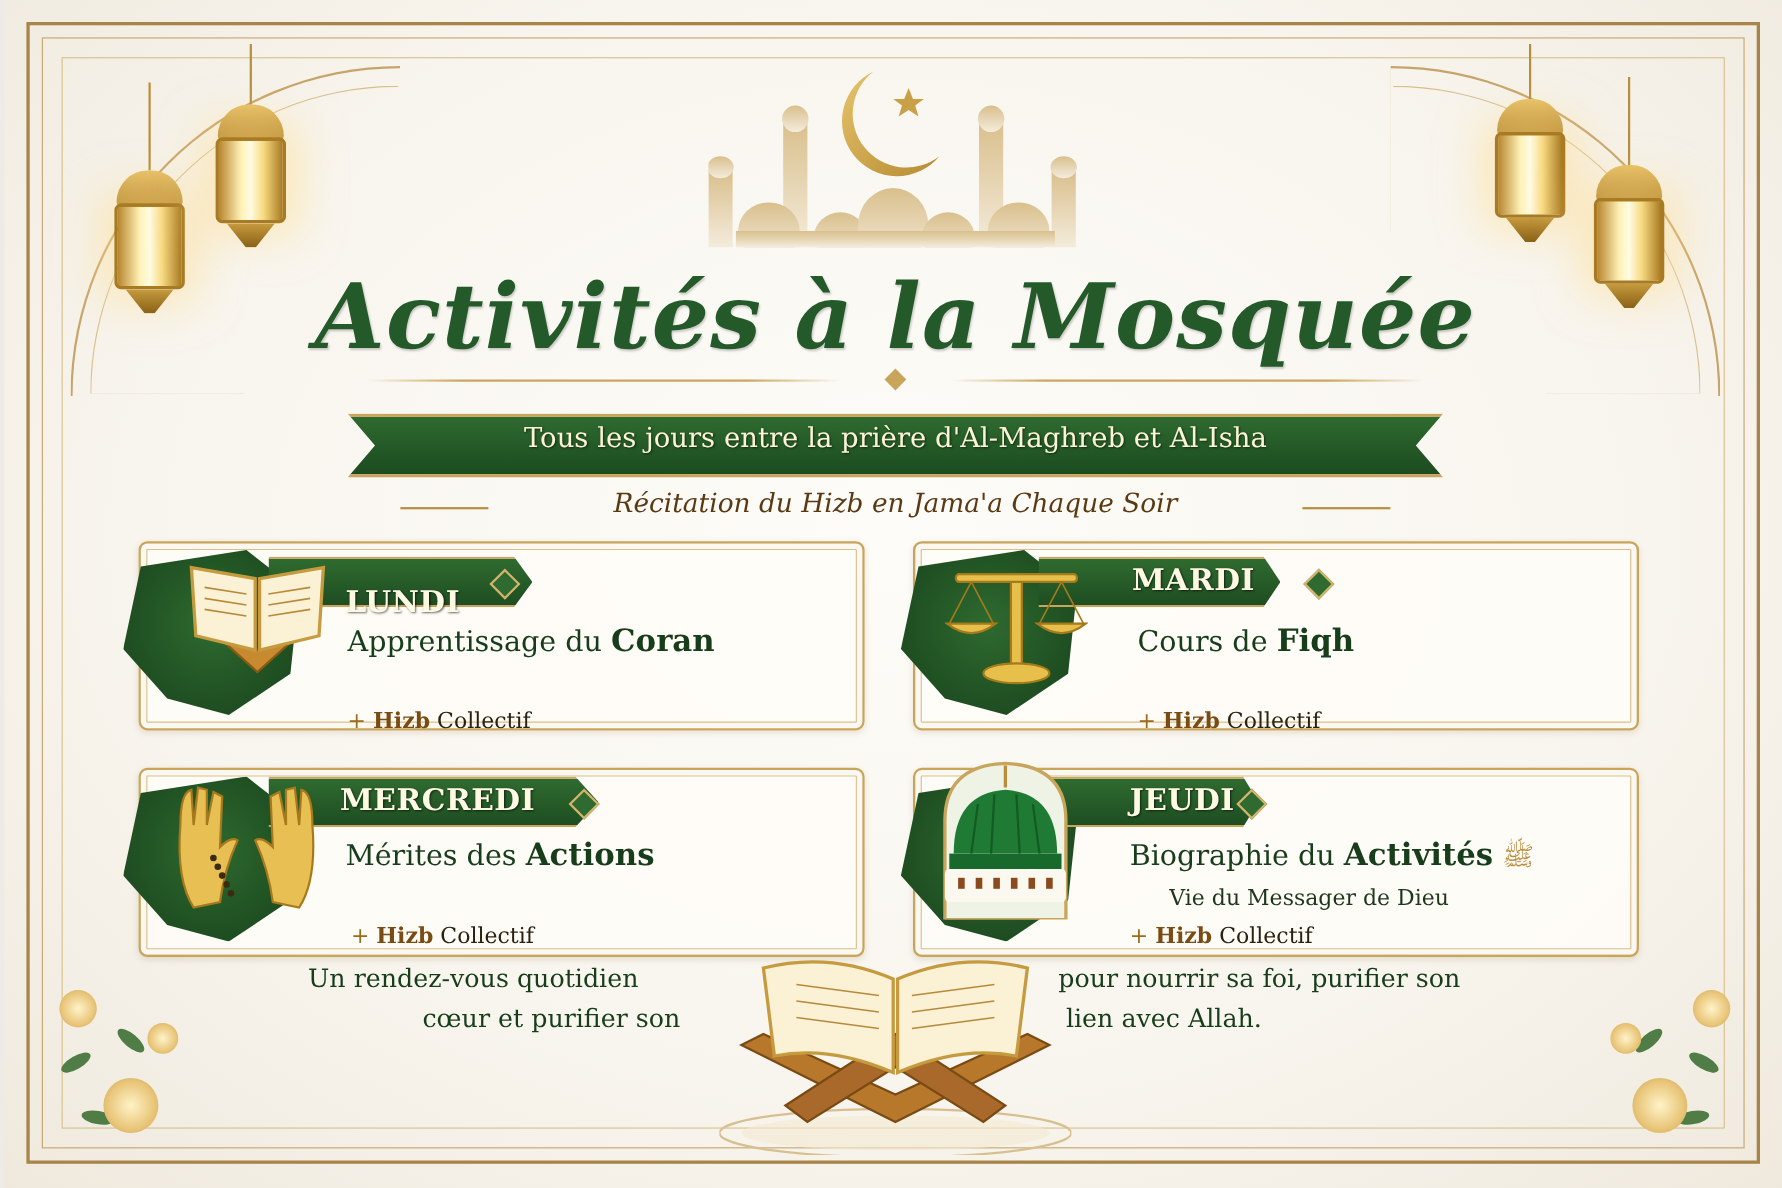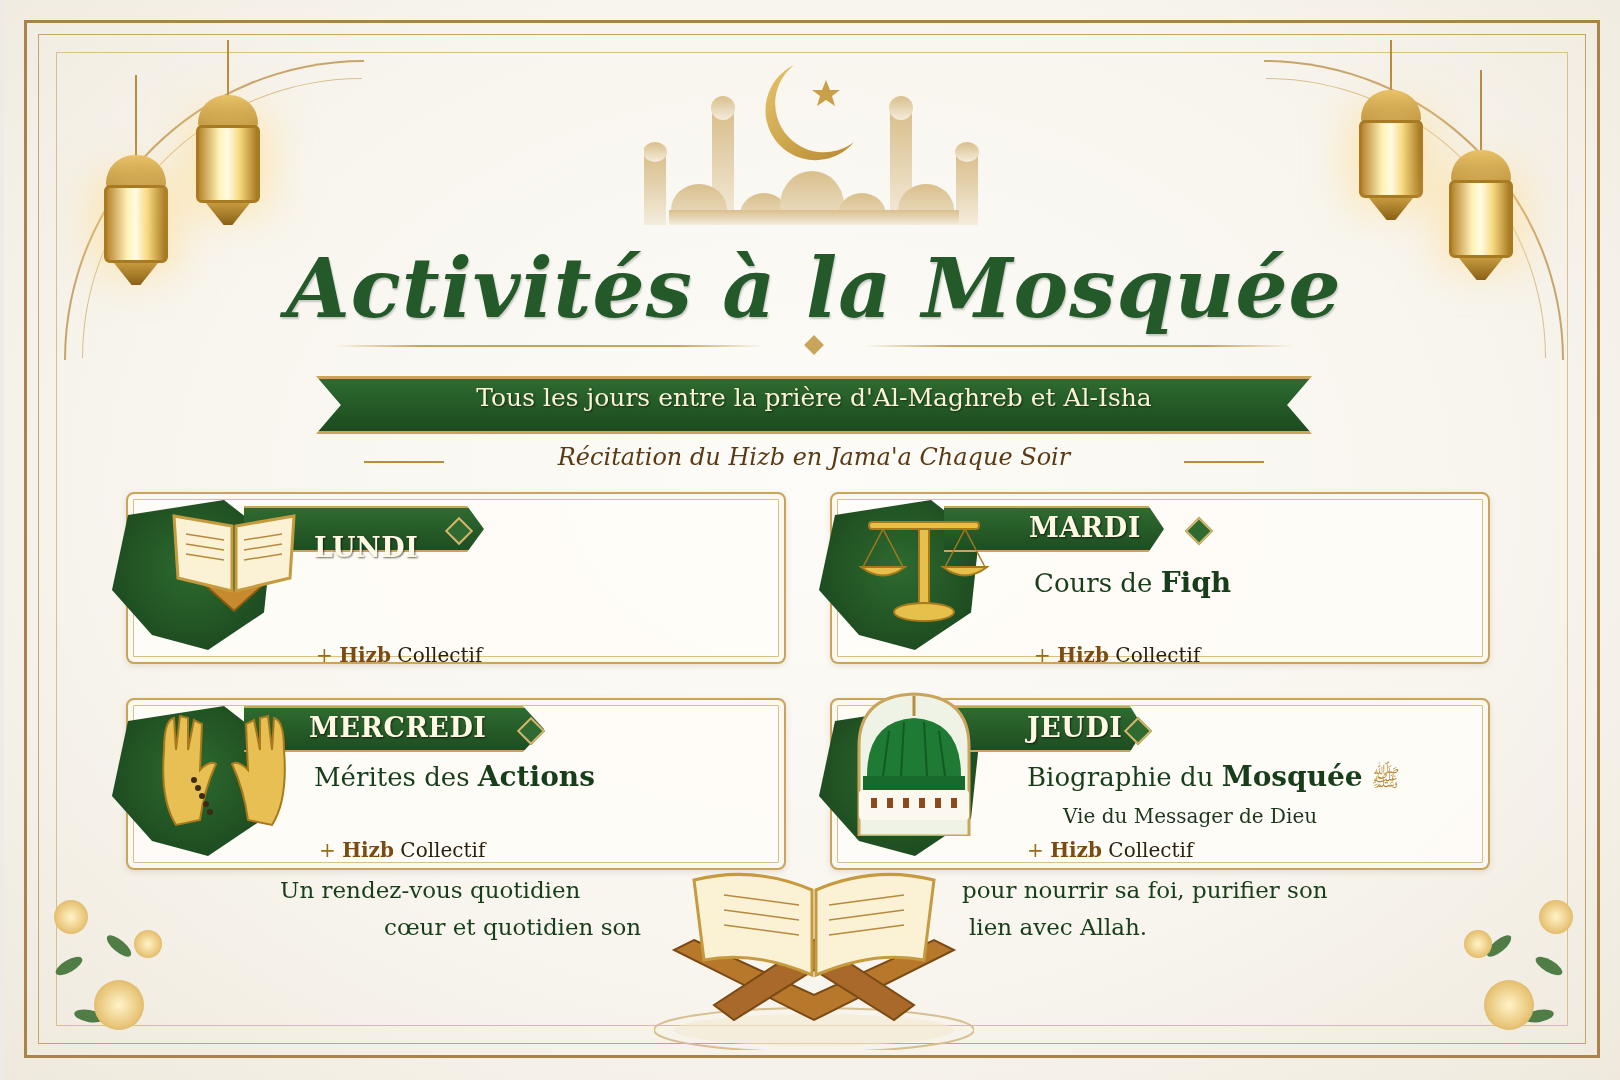--- a/index.html
+++ b/index.html
@@ -226,20 +226,23 @@
       <line x1="22" y1="38" x2="60" y2="44"></line>
         <line x1="22" y1="48" x2="60" y2="54"></line>
         <line x1="22" y1="58" x2="60" y2="64"></line>
       <line x1="80" y1="44" x2="118" y2="38"></line>
         <line x1="80" y1="54" x2="118" y2="48"></line>
         <line x1="80" y1="64" x2="118" y2="58"></line>
     </g>
   </svg>
   <div class="day-label" style="left:310px;top:512px;margin-top:20px;">LUNDI</div>
   <div class="tab-ornament" style="left:445px;top:521px;"></div>
+  <div class="card-title" style="left:312px;top:566px;">
+    <span>Apprentissage du</span> <b>Coran</b>
+  </div>
   <div class="card-hizb" style="left:312px;top:643px;">
     <span class="plus">+</span> <span class="hz">Hizb</span> <span>Collectif</span>
   </div>
 
   <div class="card" style="left:826px;top:492px;"></div>
   <div class="card-badge" style="left:815px;top:500px;"></div>
   <div class="card-tab" style="left:940px;top:506px;width:220px;"></div>
   <svg style="position:absolute;left:855px;top:512px;width:130px;height:115px;" viewBox="0 0 130 115">
     <g fill="#e7c04c" stroke="#a57a1c" stroke-width="2">
       <rect x="60" y="10" width="10" height="85" rx="3"></rect>
@@ -309,21 +312,21 @@
         <rect x="38" y="112" width="6" height="10"></rect>
         <rect x="54" y="112" width="6" height="10"></rect>
       <rect x="70" y="112" width="6" height="10"></rect>
         <rect x="86" y="112" width="6" height="10"></rect>
         <rect x="102" y="112" width="6" height="10"></rect>
     </g>
   </svg>
   <div class="day-label" style="left:1023px;top:712px;">JEUDI</div>
   <div class="tab-ornament" style="left:1124px;top:721px;"></div>
   <div class="card-title" style="left:1023px;top:760px;">
-    <span>Biographie du</span> <b>Mosquée</b> <span style="color:#b8893a;font-size:24px;">ﷺ</span>
+    <span>Biographie du</span> <b>Activités</b> <span style="color:#b8893a;font-size:24px;">ﷺ</span>
   </div>
   <div class="card-desc" style="left:1023px;top:804px;margin-left:36px;">Vie du Messager de Dieu</div>
   <div class="card-hizb" style="left:1023px;top:838px;">
     <span class="plus">+</span> <span class="hz">Hizb</span> <span>Collectif</span>
   </div>
 
   <svg style="position:absolute;left:650px;top:820px;width:320px;height:230px;" viewBox="0 0 320 230">
     <ellipse cx="160" cy="210" rx="160" ry="22" fill="none" stroke="#d7bf8f" stroke-width="2"></ellipse>
     <ellipse cx="160" cy="210" rx="140" ry="16" fill="#f3e9d2" opacity="0.6"></ellipse>
     <polygon points="40,120 160,175 280,120 300,130 160,200 20,130" fill="#b7782c" stroke="#7a4a14" stroke-width="2"></polygon>
@@ -334,21 +337,21 @@
       <line x1="70" y1="75" x2="145" y2="85"></line>
         <line x1="70" y1="90" x2="145" y2="100"></line>
         <line x1="70" y1="105" x2="145" y2="115"></line>
       <line x1="175" y1="85" x2="250" y2="75"></line>
         <line x1="175" y1="100" x2="250" y2="90"></line>
         <line x1="175" y1="115" x2="250" y2="105"></line>
     </g>
   </svg>
 
   <div class="footer-text" style="left:276px;top:877px;text-align:right;">Un rendez-vous quotidien</div>
-  <div class="footer-text" style="left:380px;top:914px;">cœur et quotidien son</div>
+  <div class="footer-text" style="left:380px;top:914px;">cœur et purifier son</div>
   <div class="footer-text" style="left:958px;top:877px;">pour nourrir sa foi, purifier son</div>
   <div class="footer-text" style="left:965px;top:914px;">lien avec Allah.</div>
 
   <div class="corner-flower" style="left:30px;top:880px;">
     <div class="leaf" style="left:20px;top:80px;transform:rotate(-30deg);"></div>
     <div class="leaf" style="left:70px;top:60px;transform:rotate(40deg);"></div>
     <div class="leaf" style="left:40px;top:130px;transform:rotate(10deg);"></div>
     <div class="petal" style="left:60px;top:100px;width:50px;height:50px;"></div>
     <div class="petal" style="left:20px;top:20px;"></div>
     <div class="petal" style="left:100px;top:50px;width:28px;height:28px;"></div>

